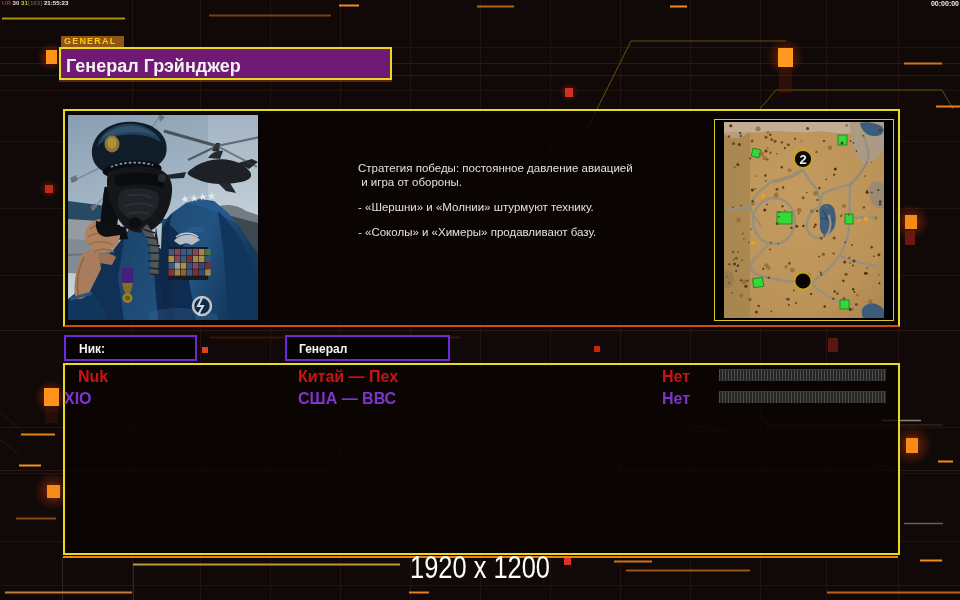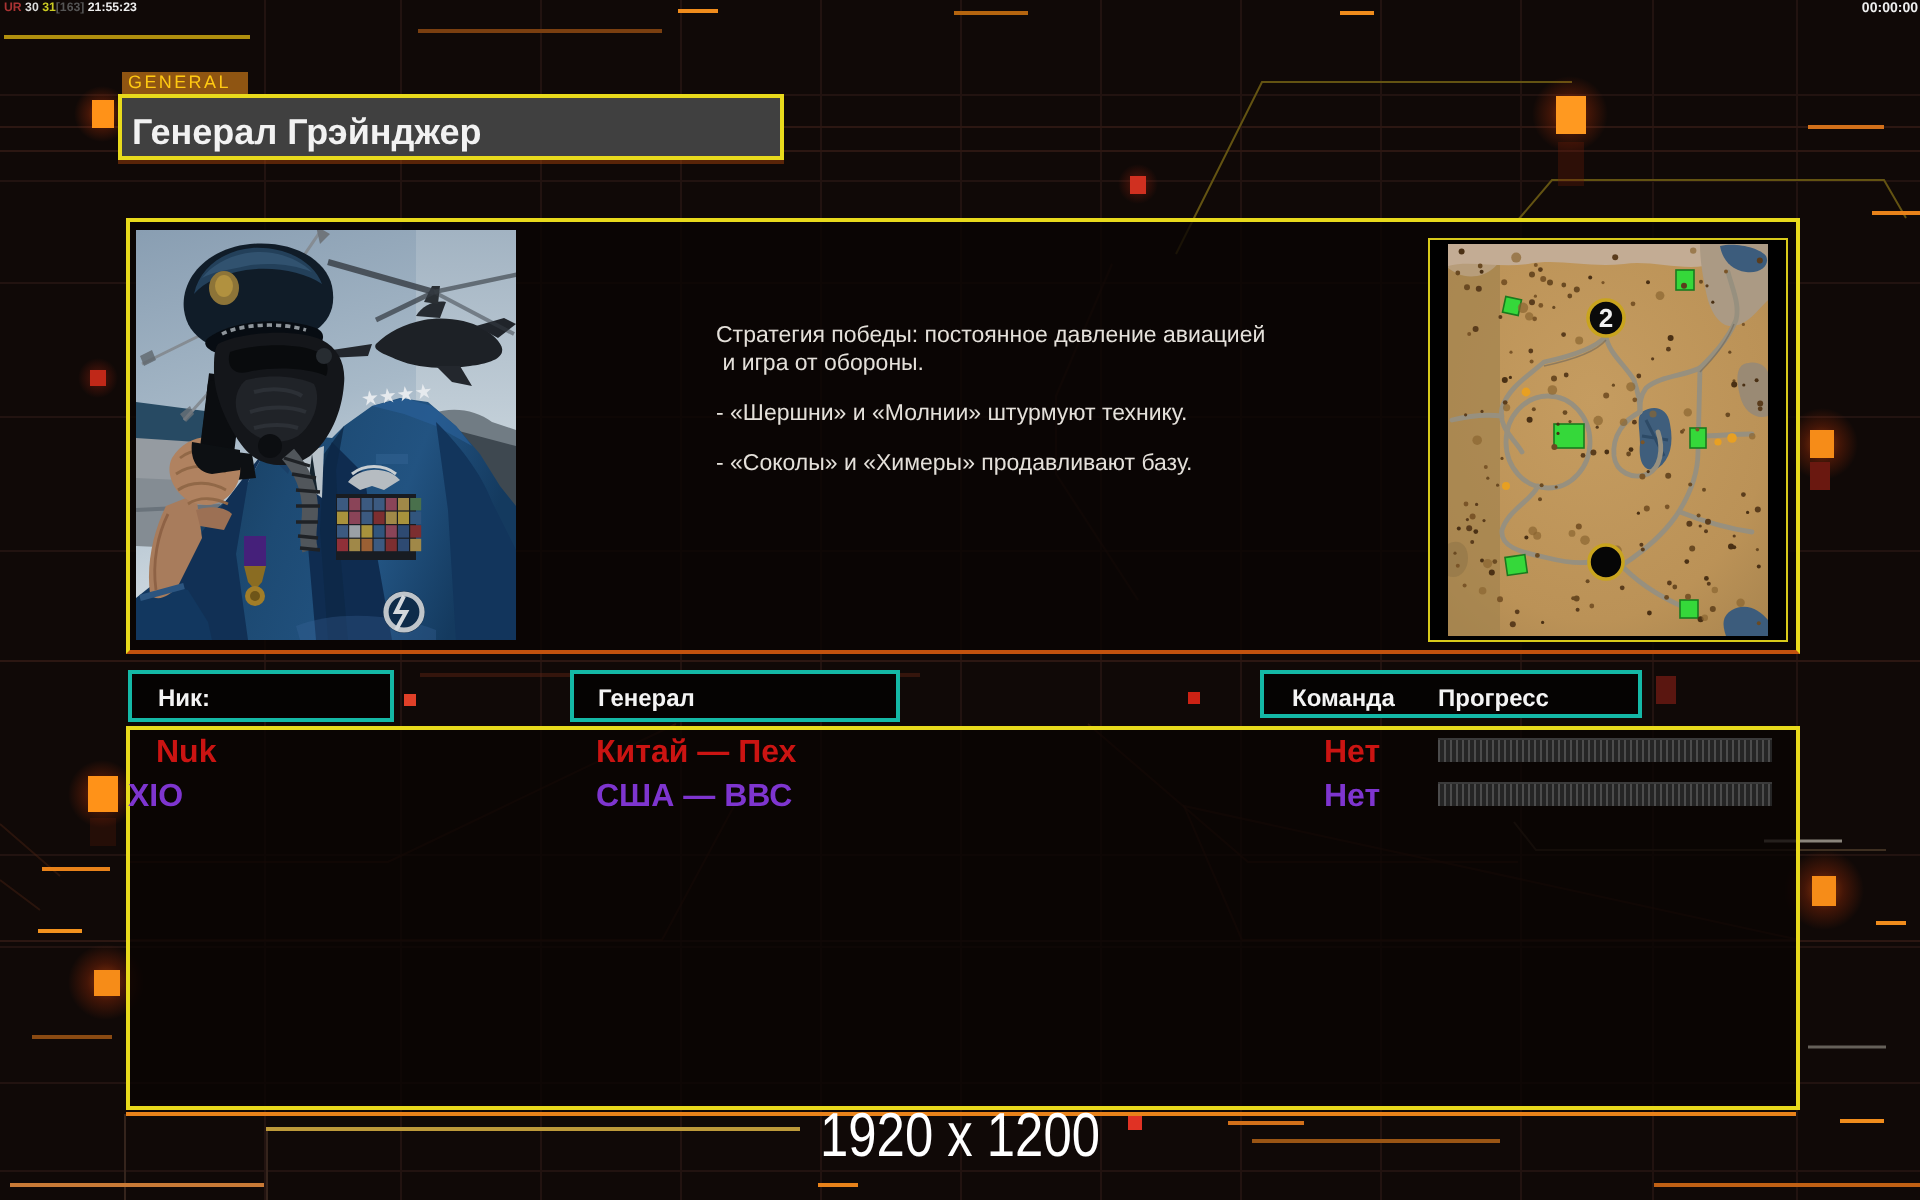--- a/index.html
+++ b/index.html
@@ -1,29 +1,29 @@
 <!DOCTYPE html>
 <html><head><meta charset="utf-8"><style>
 html,body{margin:0;padding:0;background:#000;}
 #stage{position:relative;width:960px;height:600px;background:#100907;overflow:hidden;
   font-family:"Liberation Sans",sans-serif;}
 #bg{position:absolute;left:0;top:0;}
 .box{position:absolute;box-sizing:border-box;}
 #tab{left:61px;top:36px;width:63px;height:11px;background:#8f5512;color:#ffc912;
-  font-size:9px;font-weight:normal;letter-spacing:1.2px;line-height:11px;padding-left:3px;}
-#titlebox{left:59px;top:47px;width:333px;height:33px;border:2px solid #e8da1c;background:#404040;box-shadow:0 2px 0 rgba(180,70,10,0.45);}
+  font-size:9px;font-weight:bold;letter-spacing:1.2px;line-height:11px;padding-left:3px;}
+#titlebox{left:59px;top:47px;width:333px;height:33px;border:2px solid #e8da1c;background:#701a75;box-shadow:0 2px 0 rgba(180,70,10,0.45);}
 #titletext{position:absolute;left:5px;top:7px;color:#f2f2f2;font-size:18px;font-weight:bold;}
 #infobox{left:63px;top:109px;width:837px;height:218px;border:2px solid #e8da1c;
   border-bottom:2px solid #c2520e;background:rgba(10,5,4,0.82);}
 #portrait{position:absolute;left:68px;top:115px;}
 #strat{position:absolute;left:346px;top:161px;width:310px;color:#e4e0da;font-size:11.5px;line-height:14px;}
 #strat p{margin:0 0 11px 12px;}
 #mapframe{left:714px;top:119px;width:180px;height:202px;border:1px solid #d8ca1a;background:#000;}
 #mapsvg{position:absolute;left:724px;top:122px;}
-.lbox{border:2px solid #14b8a6;background:#050302;color:#f4f4f4;font-size:12px;font-weight:bold;}
+.lbox{border:2px solid #6d28d9;background:#050302;color:#f4f4f4;font-size:12px;font-weight:bold;}
 #lb1{left:64px;top:335px;width:133px;height:26px;}
 #lb2{left:285px;top:335px;width:165px;height:26px;}
 #lb3{left:630px;top:335px;width:191px;height:24px;}
 .ltxt{position:absolute;top:5px;}
 #tablebox{left:63px;top:363px;width:837px;height:192px;border:2px solid #e8da1c;background:rgba(9,4,3,0.78);}
 #tableunder{left:63px;top:556px;width:835px;height:2px;background:#e8821a;}
 .row{position:absolute;font-size:16px;font-weight:bold;}
 .red{color:#cb1412;}
 .pur{color:#7e35cf;}
 .pbar{position:absolute;left:719px;width:167px;height:11px;background:#272727;
@@ -506,24 +506,20 @@
 <text x="79" y="41.5" text-anchor="middle" font-family="Liberation Sans, sans-serif" font-size="13" font-weight="bold" fill="#f0f0f0">2</text>
 <circle cx="79" cy="159" r="8.5" fill="#060606" stroke="#c9a41e" stroke-width="1.8"></circle>
 </g>
 </svg>
 <div class="box lbox" id="lb1">
       <span class="ltxt" style="left:13px">Ник:</span>
     </div>
 <div class="box lbox" id="lb2">
       <span class="ltxt" style="left:12px">Генерал</span>
     </div>
-<div class="box lbox" id="lb3">
-      <span class="ltxt" style="left:14px">Команда</span>
-      <span class="ltxt" style="left:87px">Прогресс</span>
-    </div>
 <div class="box" id="tablebox"></div>
 <div class="box" id="tableunder"></div>
 <div class="row red" style="left:78px;top:368px;">Nuk</div>
 <div class="row red" style="left:298px;top:368px;">Китай — Пех</div>
 <div class="row red" style="left:662px;top:368px;">Нет</div>
 <div class="pbar" style="top:369px;"></div>
 <div class="row pur" style="left:64px;top:390px;text-align:center;">XIO</div>
 <div class="row pur" style="left:298px;top:390px;">США — ВВС</div>
 <div class="row pur" style="left:662px;top:390px;">Нет</div>
 <div class="pbar" style="top:391px;"></div>

